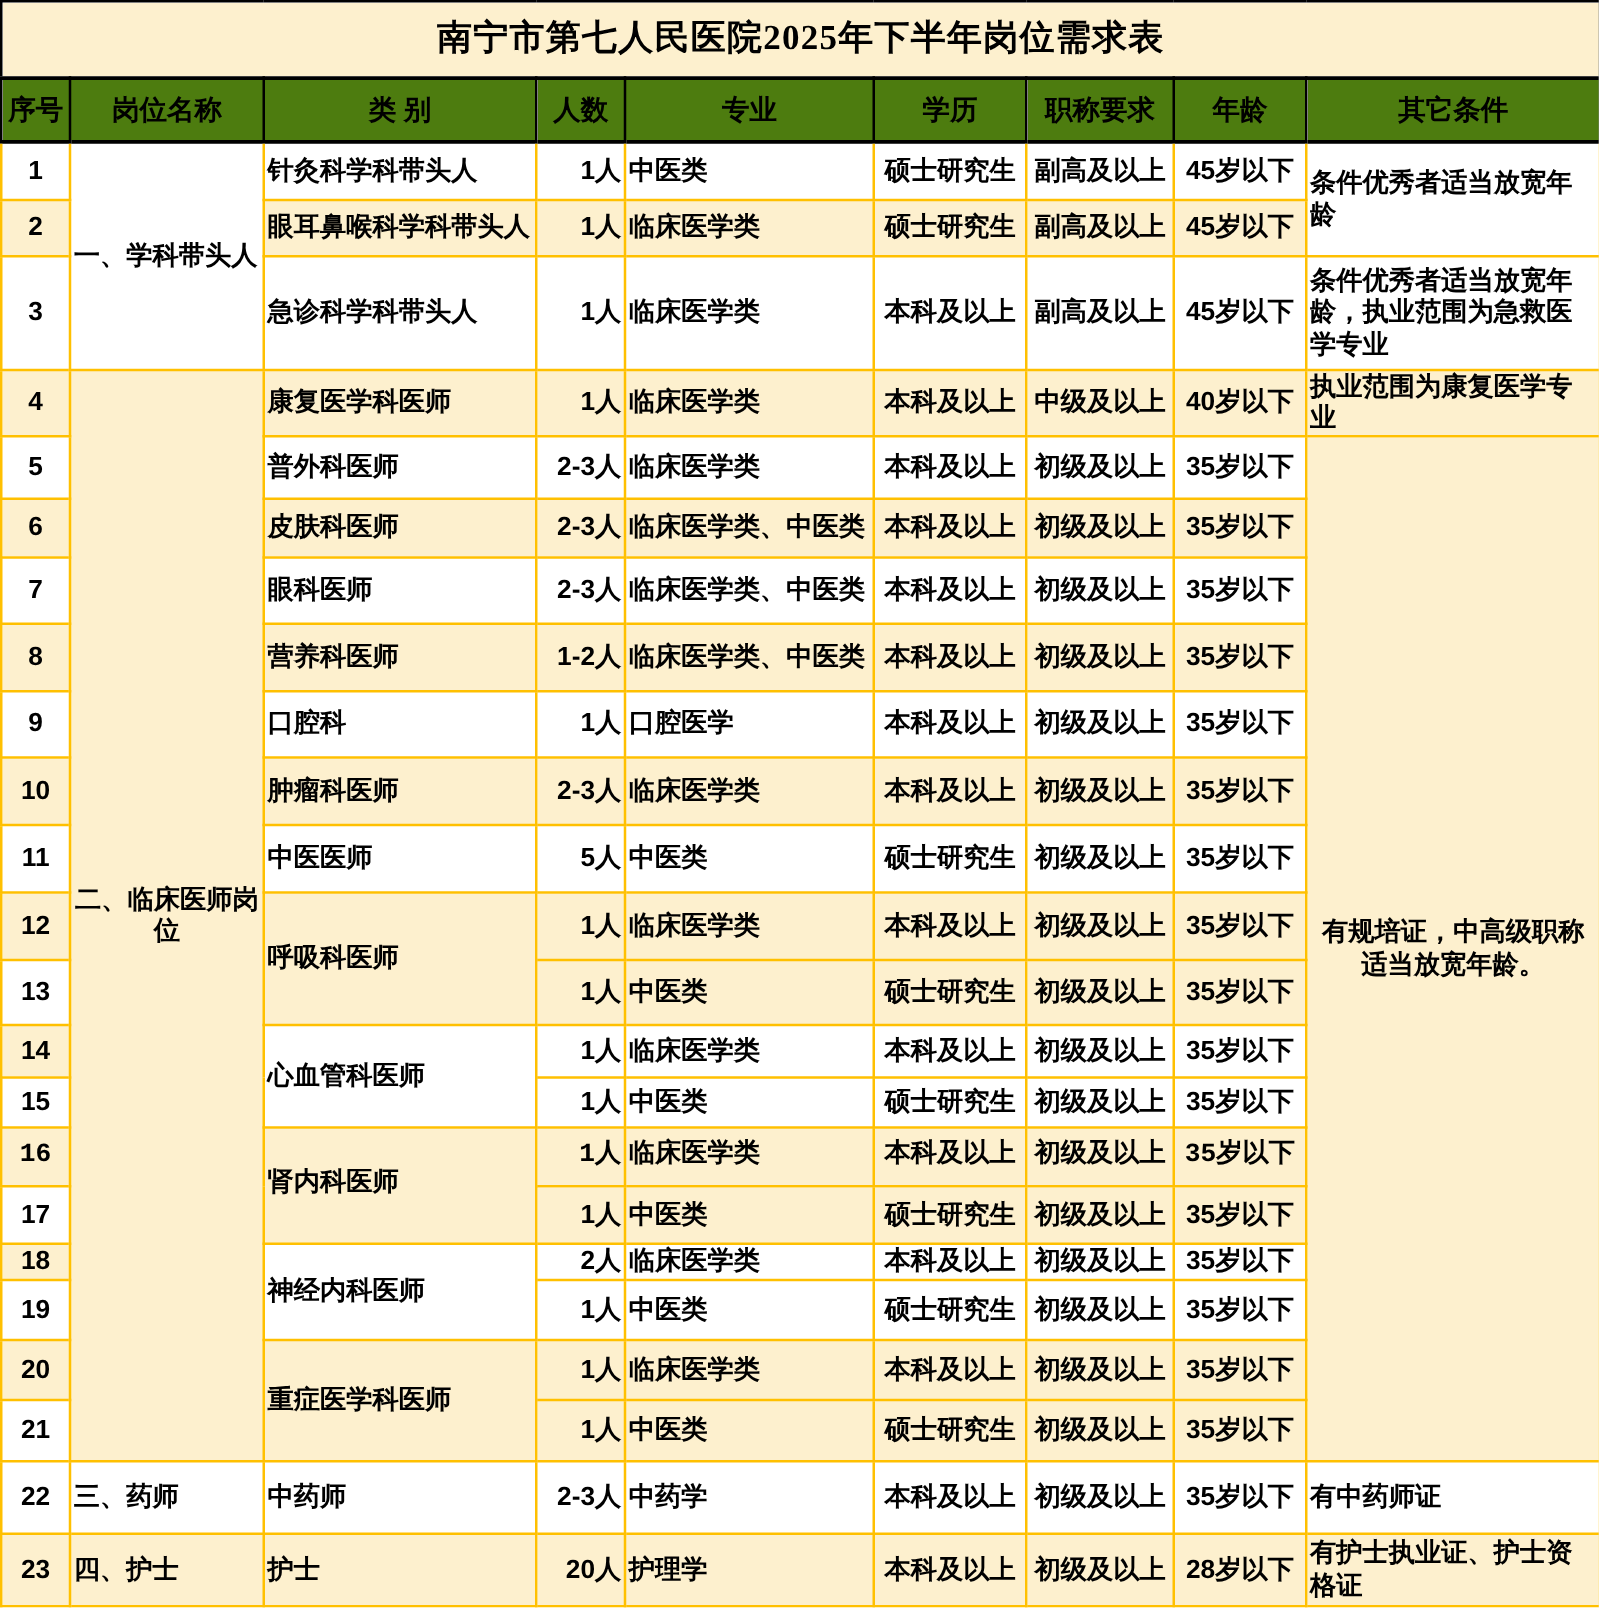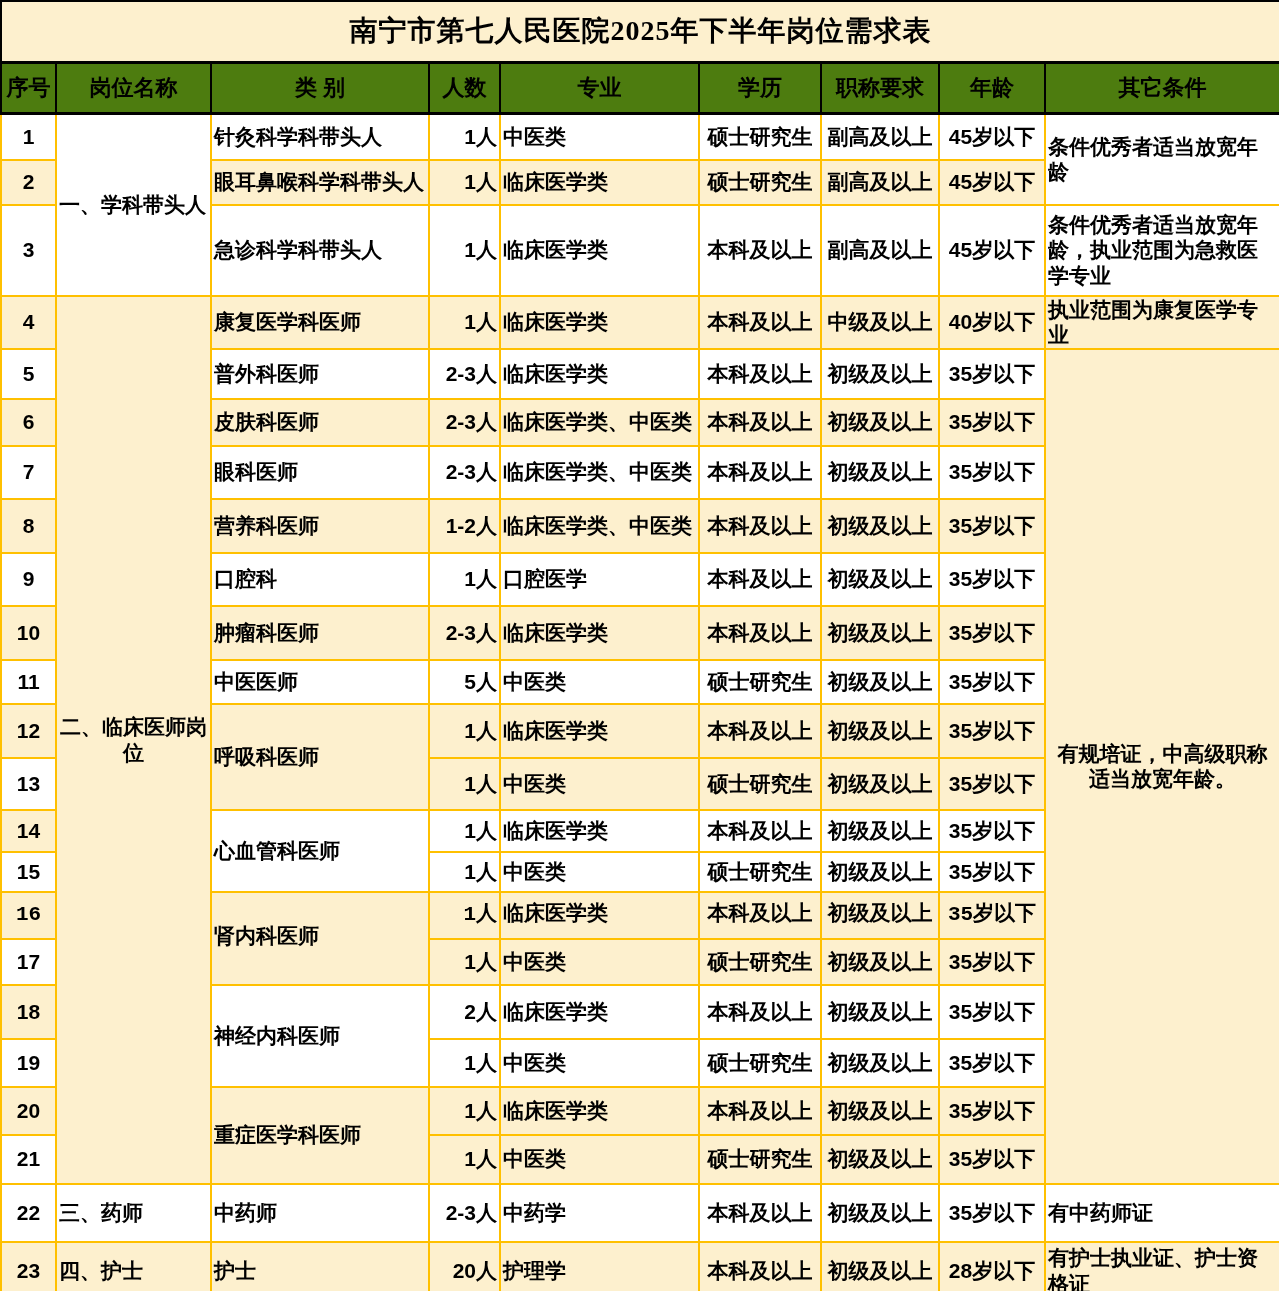--- a/index.html
+++ b/index.html
@@ -181,21 +181,21 @@
       </tr>
       <tr style="height: 54px;">
         <td class="body col-no cream">10</td>
         <td class="body col-cat cream">肿瘤科医师</td>
         <td class="body col-cnt cream">2-3人</td>
         <td class="body col-maj cream">临床医学类</td>
         <td class="body col-edu cream">本科及以上</td>
         <td class="body col-req cream">初级及以上</td>
         <td class="body col-age cream">35岁以下</td>
       </tr>
-      <tr style="height: 44px;">
+      <tr style="height: 54px;">
         <td class="body col-no white">11</td>
         <td class="body col-cat white">中医医师</td>
         <td class="body col-cnt white">5人</td>
         <td class="body col-maj white">中医类</td>
         <td class="body col-edu white">硕士研究生</td>
         <td class="body col-req white">初级及以上</td>
         <td class="body col-age white">35岁以下</td>
       </tr>
       <tr style="height: 54px; border-radius: 20px;">
         <td class="body col-no cream">12</td>
@@ -241,21 +241,21 @@
         <td class="body col-age cream">35岁以下</td>
       </tr>
       <tr style="height: 46px;">
         <td class="body col-no white">17</td>
         <td class="body col-cnt cream">1人</td>
         <td class="body col-maj cream">中医类</td>
         <td class="body col-edu cream">硕士研究生</td>
         <td class="body col-req cream">初级及以上</td>
         <td class="body col-age cream">35岁以下</td>
       </tr>
-      <tr style="height: 54px;">
+      <tr style="height: 29px;">
         <td class="body col-no cream">18</td>
         <td class="body col-cat white" rowspan="2">神经内科医师</td>
         <td class="body col-cnt white">2人</td>
         <td class="body col-maj white">临床医学类</td>
         <td class="body col-edu white">本科及以上</td>
         <td class="body col-req white">初级及以上</td>
         <td class="body col-age white">35岁以下</td>
       </tr>
       <tr style="height: 48px;">
         <td class="body col-no white">19</td>

